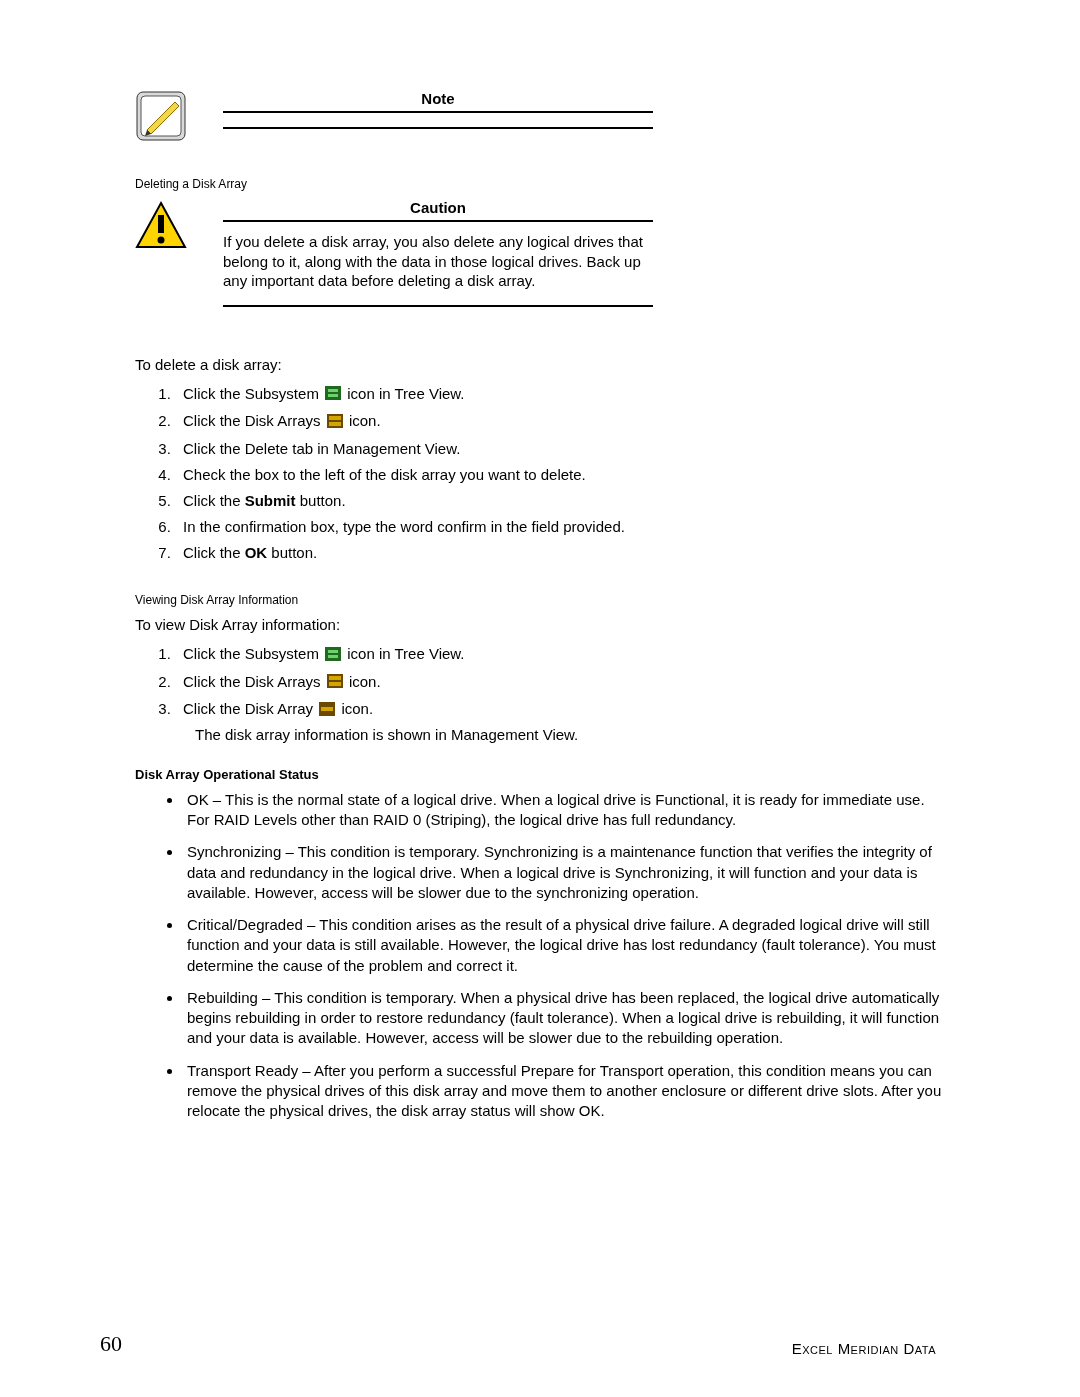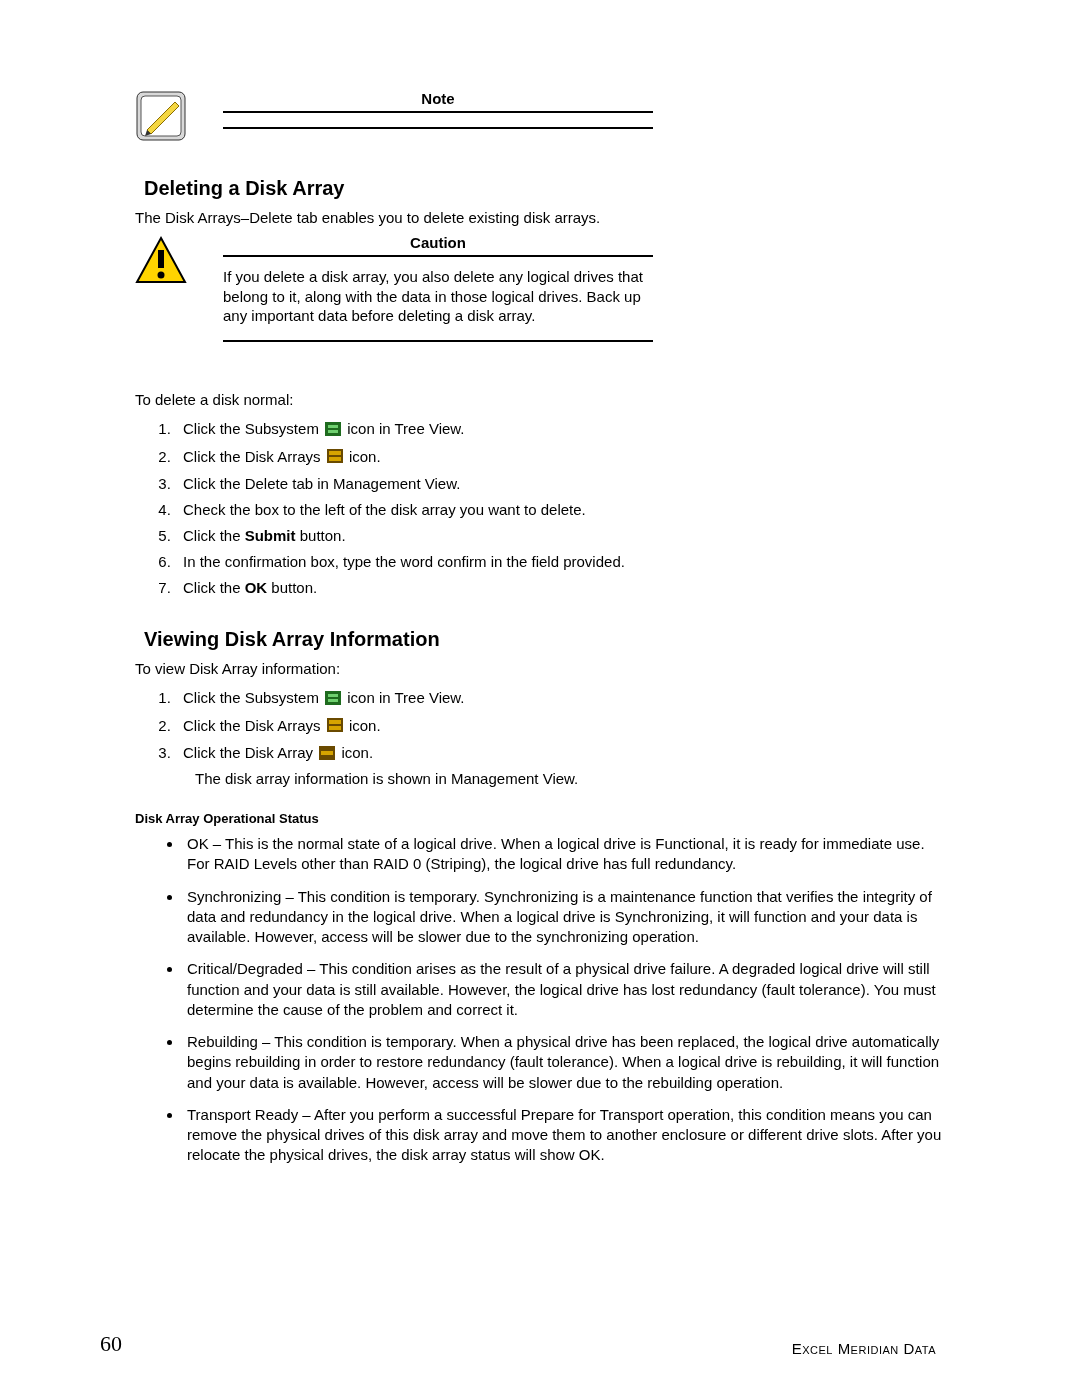--- a/index.html
+++ b/index.html
@@ -43,23 +43,23 @@
   .hr-thick.bottom {
     margin: 14px 0 18px 0;
   }
   .callout-text {
     line-height: 1.3;
   }
   .callout-wrapper {
     margin-bottom: 30px;
   }
   h2.section {
-    font-size: 20px;
-    font-weight: bold;
-    margin: 30px 0 8px 9px;
+    font-size: 12px;
+    font-weight: normal;
+    margin: 30px 0 8px 0;
   }
   h3.subsection {
     font-size: 13px;
     font-weight: bold;
     margin: 22px 0 8px 0;
   }
   p {
     margin: 6px 0;
     line-height: 1.35;
   }
@@ -128,41 +128,40 @@
       </div>
       <div class="callout-body">
         <div class="callout-title">Note</div>
         <hr class="hr-thick">
         <hr class="hr-thick bottom">
       </div>
     </div>
   </div>
 
   <h2 class="section">Deleting a Disk Array</h2>
-  <p>The Disk Arrays–Delete tab enables you to delete existing disk arrays.</p>
 
   <div class="callout-wrapper">
     <div class="callout">
       <div class="callout-icon">
         <svg viewBox="0 0 52 52" width="52" height="52">
           <polygon points="26,4 50,48 2,48" fill="#ffd400" stroke="#000" stroke-width="2"></polygon>
           <rect x="23" y="16" width="6" height="18" fill="#000"></rect>
           <circle cx="26" cy="41" r="3.5" fill="#000"></circle>
         </svg>
       </div>
       <div class="callout-body">
         <div class="callout-title">Caution</div>
         <hr class="hr-thick">
         <div class="callout-text">If you delete a disk array, you also delete any logical drives that belong to it, along with the data in those logical drives. Back up any important data before deleting a disk array.</div>
         <hr class="hr-thick bottom">
       </div>
     </div>
   </div>
 
-  <p>To delete a disk normal:</p>
+  <p>To delete a disk array:</p>
   <ol class="steps">
     <li>
       <span>Click the Subsystem </span>
       <span class="inline-icon">
         <svg width="16" height="14">
             <rect width="16" height="14" fill="#1e6b1e"></rect>
             <rect x="3" y="3" width="10" height="3" fill="#6fd06f"></rect>
             <rect x="3" y="8" width="10" height="3" fill="#6fd06f"></rect>
           </svg>
       </span>

